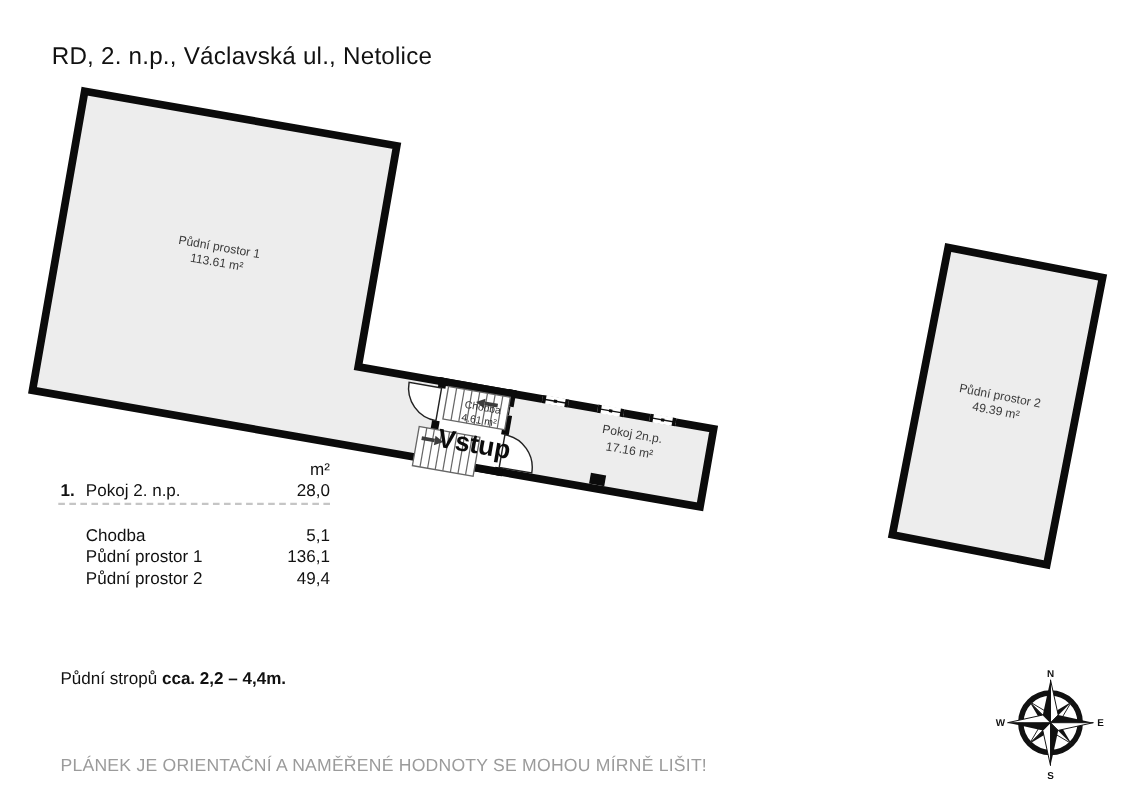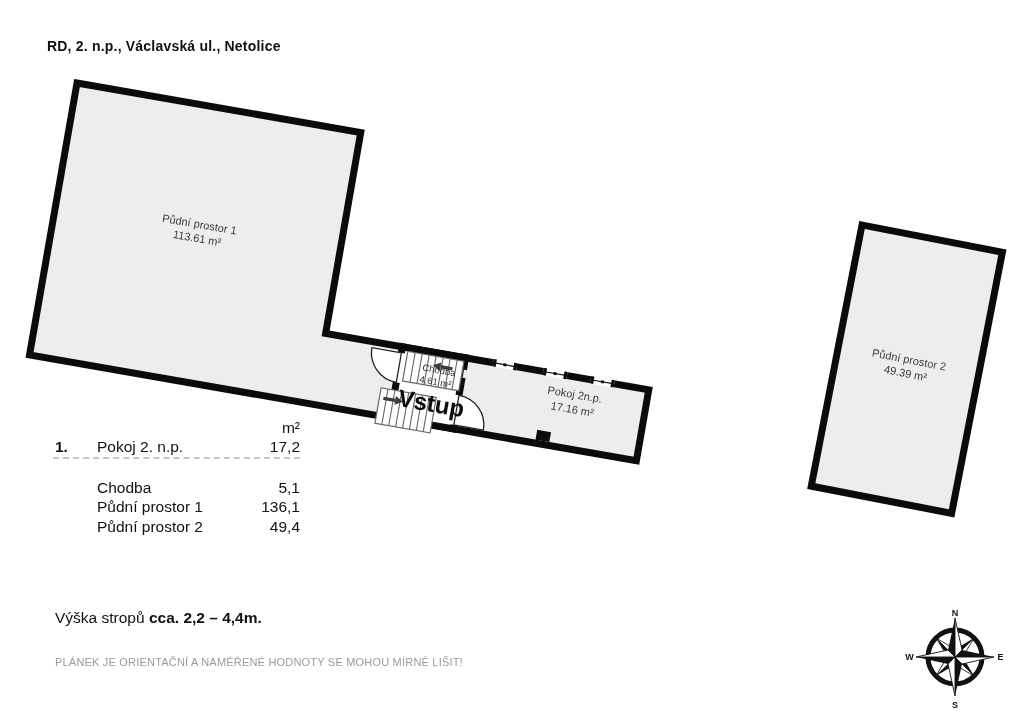--- a/index.html
+++ b/index.html
@@ -1,34 +1,34 @@
 <!DOCTYPE html>
 <html><head>
 <meta charset="utf-8">
 <style>
   html,body{margin:0;padding:0;background:#fff;}
   body{width:1024px;height:724px;position:relative;overflow:hidden;
        font-family:"Liberation Sans", sans-serif;color:#111;}
   .abs{position:absolute;}
-  .page-title{left:47px;top:38px;font-size:14px;font-weight:bold;letter-spacing:.2px;}
+  .page-title{left:47px;top:38px;font-size:22px;font-weight:normal;letter-spacing:.2px;}
   svg text{font-family:"Liberation Sans", sans-serif;}
 
   
   .legend{left:55px;top:418px;width:245px;font-size:15.5px;}
   .lg-row{display:flex;align-items:center;height:19.5px;justify-content:center;}
   .lg-num{width:23px;font-weight:bold;}
-  .lg-lbl{flex:1;margin-left:19px;}
+  .lg-lbl{flex:1;}
   .lg-val{text-align:right;}
   .lg-bold{font-weight:bold;}
   .lg-dash{border-top:2px dashed #c5c5c5;height:0;margin-left:-2px;}
   .lg-gap{height:19px;}
 
   .ceiling{left:55px;top:609px;font-size:15.5px;}
   .ceiling b{font-weight:bold;}
-  .disclaimer{left:55px;top:656px;font-size:11px;color:#9b9b9b;letter-spacing:.2px;}
+  .disclaimer{left:55px;top:688px;font-size:16px;color:#9b9b9b;letter-spacing:.2px;}
 </style>
 </head>
 <body>
 
 <div class="abs page-title">RD, 2. n.p., Václavská ul., Netolice</div>
 
 <svg class="abs" style="left:0;top:0" width="1024" height="724" viewBox="0 0 1024 724">
 
   <g transform="translate(77,83) rotate(9.9)">
 
@@ -177,21 +177,21 @@
 
 <div class="abs legend">
   <div class="lg-row">
     <span class="lg-num"></span>
       <span class="lg-lbl"></span>
     <span class="lg-val">m²</span>
   </div>
   <div class="lg-row">
     <span class="lg-num">1.</span>
     <span class="lg-lbl">Pokoj 2. n.p.</span>
-    <span class="lg-val">17,2</span>
+    <span class="lg-val">28,0</span>
   </div>
   <div class="lg-dash"></div>
   <div class="lg-gap"></div>
   <div class="lg-row">
     <span class="lg-num"></span>
     <span class="lg-lbl">Chodba</span>
     <span class="lg-val">5,1</span>
   </div>
   <div class="lg-row">
     <span class="lg-num"></span>
@@ -199,16 +199,16 @@
     <span class="lg-val">136,1</span>
   </div>
   <div class="lg-row">
     <span class="lg-num"></span>
     <span class="lg-lbl">Půdní prostor 2</span>
     <span class="lg-val">49,4</span>
   </div>
 </div>
 
 <div class="abs ceiling">
-  <span>Výška stropů </span><b>cca. 2,2 – 4,4m.</b>
+  <span>Půdní stropů </span><b>cca. 2,2 – 4,4m.</b>
 </div>
 
 <div class="abs disclaimer">PLÁNEK JE ORIENTAČNÍ A NAMĚŘENÉ HODNOTY SE MOHOU MÍRNĚ LIŠIT!</div>
 
 </body></html>

